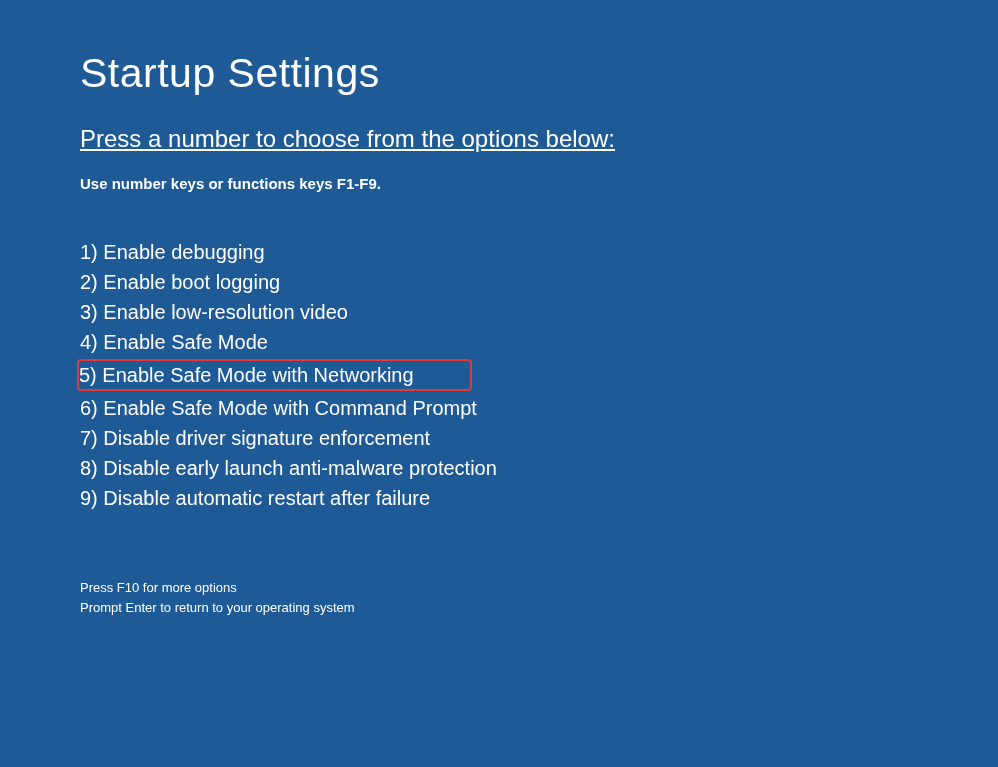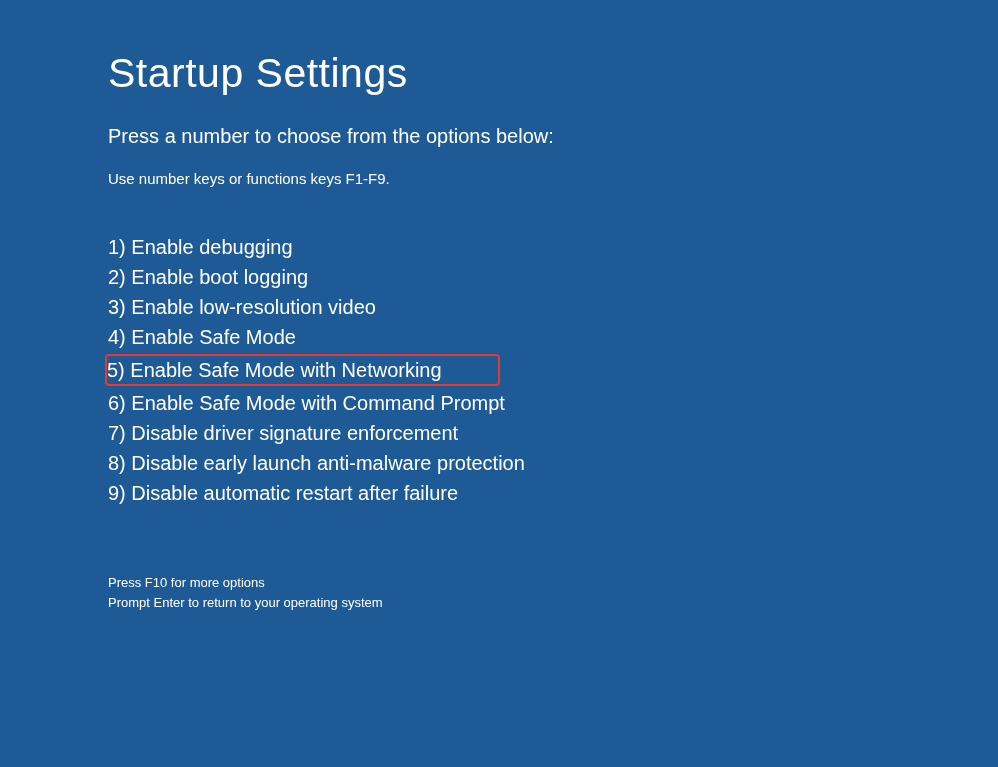--- a/index.html
+++ b/index.html
@@ -9,37 +9,38 @@
     }
     body {
       background-color: #1e5a96;
       width: 998px;
       height: 767px;
       font-family: 'Segoe UI', Tahoma, sans-serif;
       color: #ffffff;
       overflow: hidden;
     }
     .container {
-      padding-left: 108px;
+      padding-left: 80px;
       padding-top: 50px;
     }
     .title {
       font-size: 41px;
       font-weight: 300;
       margin-bottom: 28px;
       letter-spacing: 0.5px;
     }
     .subtitle {
-      font-size: 20px;
+      font-size: 24px;
       font-weight: 400;
       margin-bottom: 22px;
+      text-decoration: underline;
     }
     .hint {
       font-size: 15px;
-      font-weight: 400;
+      font-weight: 700;
       margin-bottom: 45px;
     }
     .options {
       list-style: none;
       margin-bottom: 65px;
     }
     .options li {
       font-size: 20px;
       font-weight: 400;
       line-height: 1.5;

